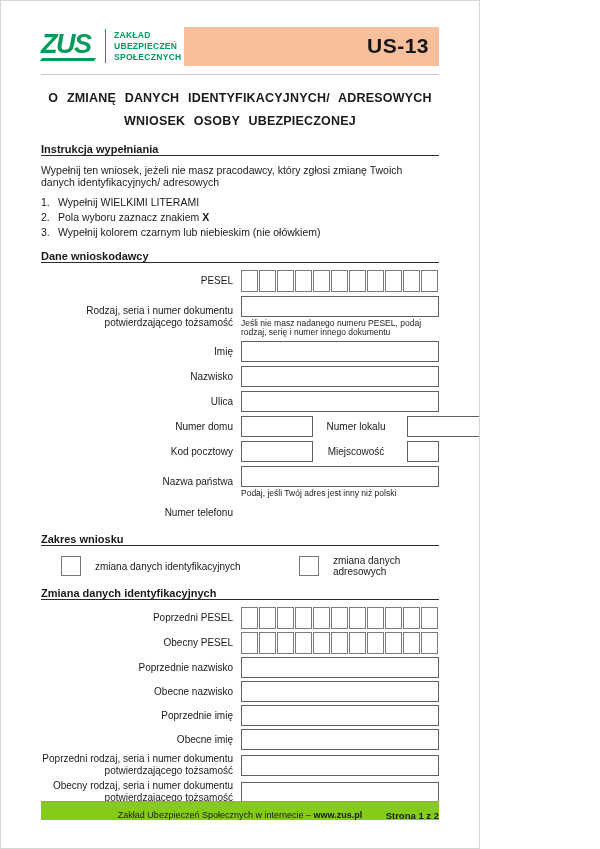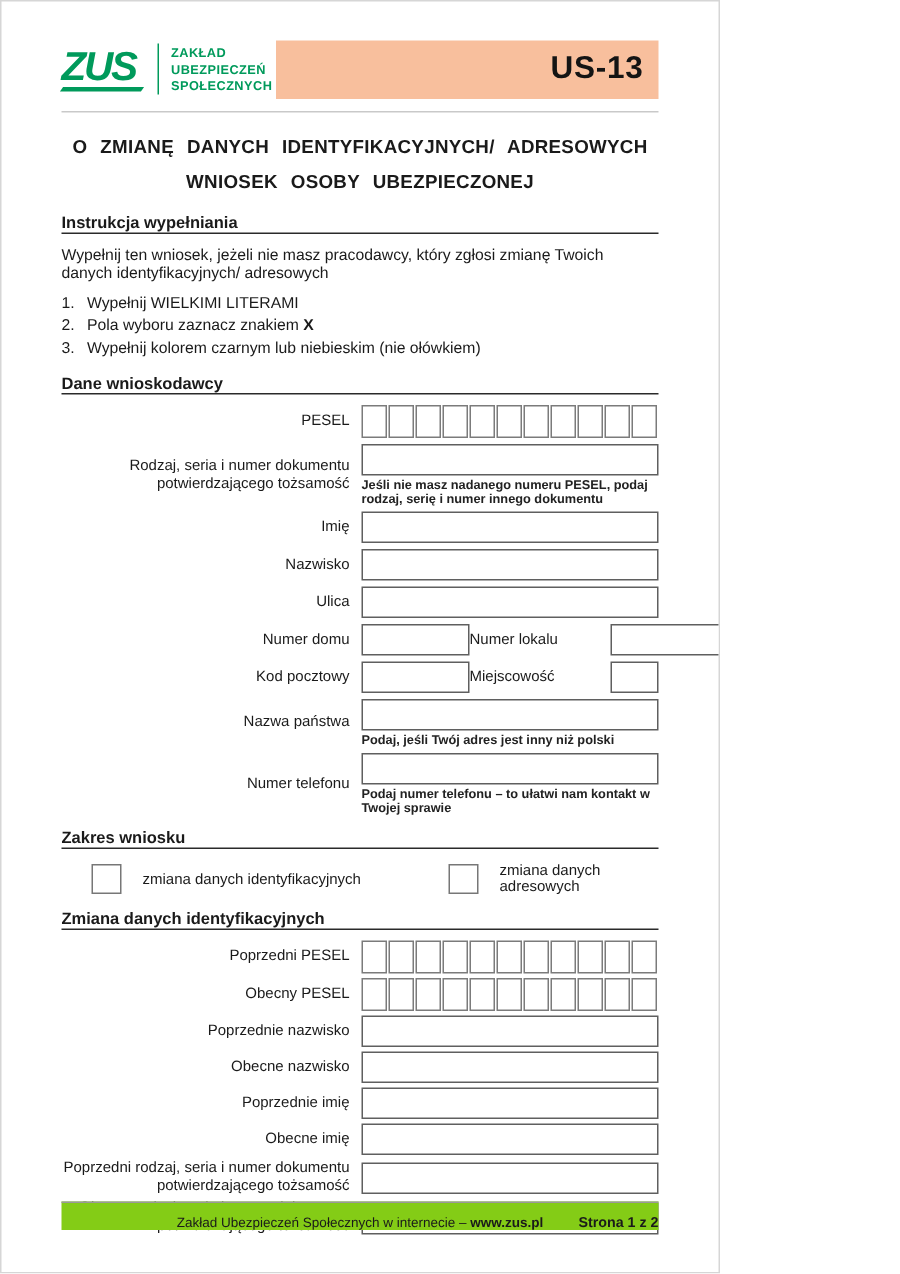--- a/index.html
+++ b/index.html
@@ -38,27 +38,27 @@
   
   .rows{margin-top:7px;}
   .f-row{display:flex;align-items:center;margin-bottom:4px;min-height:21px;}
   .tight .f-row{margin-bottom:3px;}
   .f-label{width:192px;padding-right:8px;flex:none;text-align:right;
            font-size:10px;line-height:12px;}
   .f-label div{white-space:nowrap;}
   .f-field{flex:1;min-width:0;}
   .f-input{display:block;width:100%;height:21px;border:1px solid #5f5f5f;border-radius:0;
            box-sizing:border-box;background:#fff;padding:0 4px;font:inherit;font-size:11px;}
-  .f-hint{font-size:8.5px;line-height:9px;color:#222;margin-top:2px;font-weight:bold;}
+  .f-hint{font-size:8.5px;line-height:9px;color:#222;margin-top:2px;}
   .cells{display:flex;}
   .cell{width:17px;height:22px;border:1px solid #7b7b7b;margin-right:1px;
         box-sizing:border-box;background:#fff;}
   .f-split{display:flex;align-items:center;}
   .input-s{width:72px;flex:none;}
-  .f-label2{width:86px;flex:none;text-align:left;padding-right:8px;font-size:10px;}
+  .f-label2{width:86px;flex:none;text-align:center;padding-right:8px;font-size:10px;}
   .input-s2{width:76px;flex:none;}
   .input-grow{flex:1;}
 
   
   .scope-row{display:flex;align-items:center;padding-left:20px;margin:9px 0 9px;}
   .scope-option{display:flex;align-items:center;}
   .scope-option.first{width:238px;flex:none;}
   .checkbox{width:20px;height:20px;border:1px solid #777;box-sizing:border-box;
             background:#fff;flex:none;}
   .scope-label{font-size:10px;margin-left:14px;}
@@ -191,24 +191,20 @@
       <div class="f-row">
         <div class="f-label">Nazwa państwa</div>
         <div class="f-field">
           <input class="f-input" type="text" style="">
           <div class="f-hint">Podaj, jeśli Twój adres jest inny niż polski</div>
         </div>
       </div>
 
       <div class="f-row">
         <div class="f-label">Numer telefonu</div>
-        <div class="f-field">
-          <input class="f-input" type="text" style="">
-          <div class="f-hint">Podaj numer telefonu – to ułatwi nam kontakt w Twojej sprawie</div>
-        </div>
       </div>
     </div>
 
     <div class="section-heading">Zakres wniosku</div>
     <div class="scope-row">
       <div class="scope-option first">
         <div class="checkbox"></div>
         <div class="scope-label">zmiana danych identyfikacyjnych</div>
       </div>
       <div class="scope-option">

